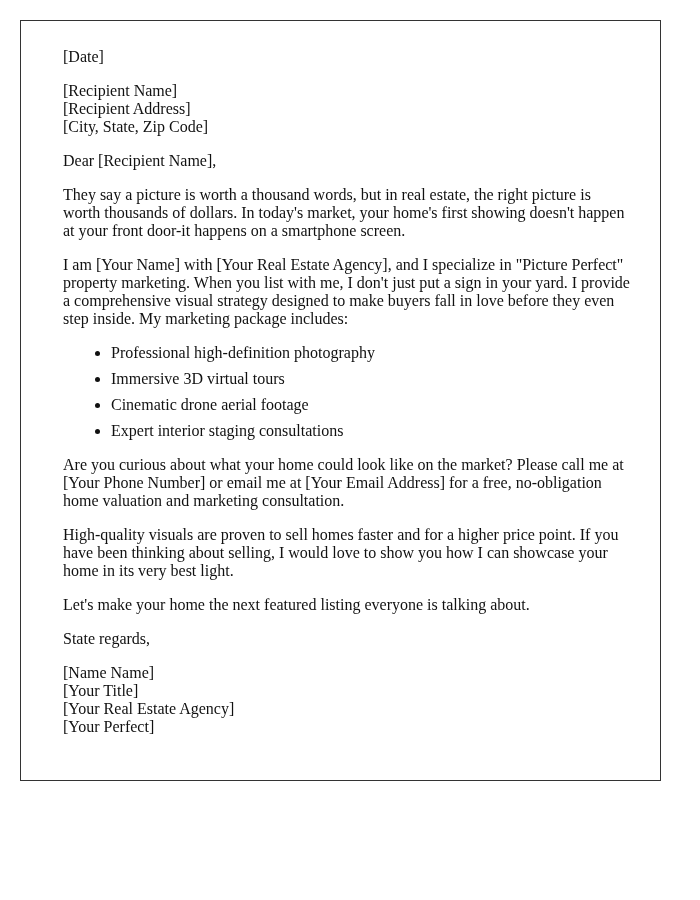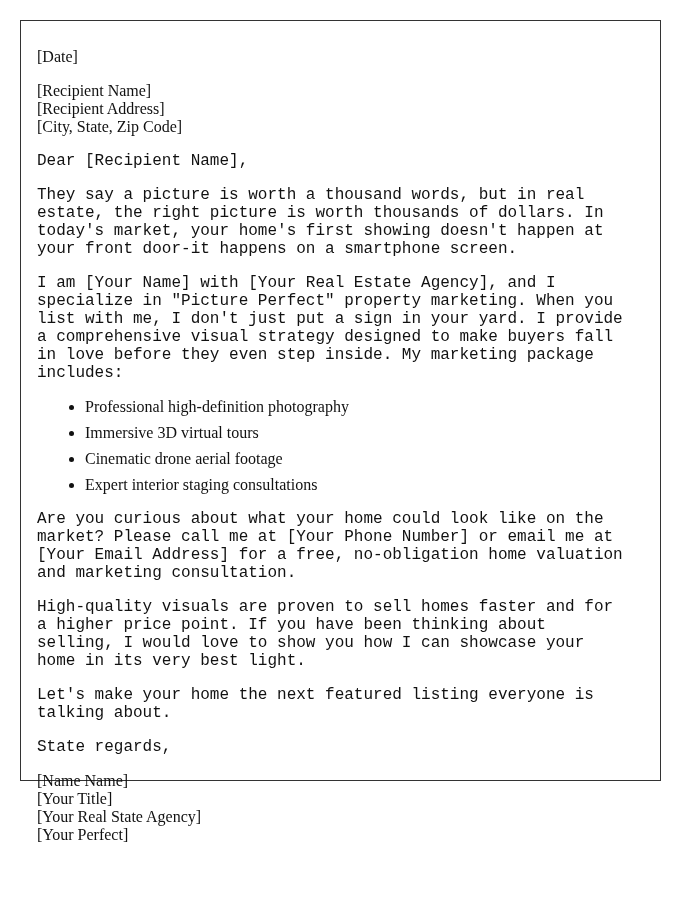--- a/index.html
+++ b/index.html
@@ -15,33 +15,32 @@
       color: #111111;
     }
     .letter {
       position: absolute;
       left: 20px;
       top: 20px;
       width: 641px;
       height: 761px;
       box-sizing: border-box;
       border: 1px solid #333333;
-      padding: 27px 28px 20px 16px;
+      padding: 27px 28px 20px 42px;
       font-size: 16px;
       line-height: 18px;
     }
     .block {
       margin: 0 0 16px 0;
     }
     .line {
       display: block;
     }
     p {
       margin: 11px 0 16px 0;
-      font-family: Liberation Mono, monospace;
     }
     ul {
       margin: 0 0 16px 0;
       padding-left: 40px;
     }
     ul li {
       margin: 8px;
     }
   </style>
 </head>
@@ -76,17 +75,17 @@
 
   <p>High-quality visuals are proven to sell homes faster and for a higher price point. If you have been thinking about selling, I would love to show you how I can showcase your home in its very best light.</p>
 
   <p>Let's make your home the next featured listing everyone is talking about.</p>
 
   <p>State regards,</p>
 
   <div class="block">
     <span class="line">[Name Name]</span>
     <span class="line">[Your Title]</span>
-    <span class="line">[Your Real State Agency]</span>
+    <span class="line">[Your Real Estate Agency]</span>
     <span class="line">[Your Perfect]</span>
   </div>
 
 </div>
 
 </body></html>

